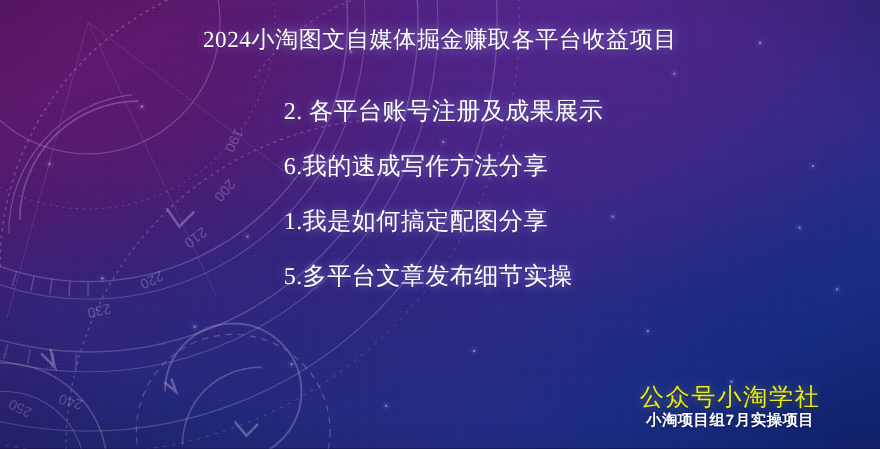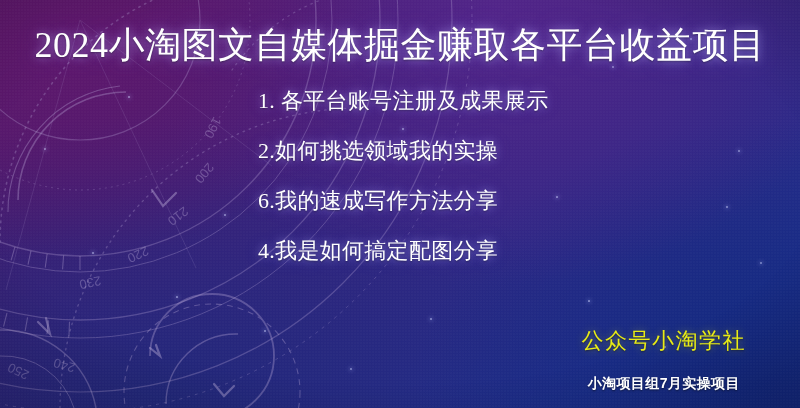--- a/index.html
+++ b/index.html
@@ -62,21 +62,21 @@
     background: radial-gradient(ellipse 100% 95% at 50% 45%, rgba(0,0,0,0) 52%, rgba(0,0,0,0.32) 100%);
   }
 
   
   .title {
     position: absolute;
     left: 0; right: 0;
     top: 24px;
     text-align: center;
     color: #ffffff;
-    font-size: 36px;
+    font-size: 21px;
     letter-spacing: 0.5px;
     line-height: 1.2;
     text-shadow:
       0 0 10px rgba(190,180,255,0.60),
       0 0 22px rgba(150,140,255,0.35),
       0 1px 2px rgba(0,0,0,0.45);
     white-space: nowrap;
   }
 
   .agenda {
@@ -110,23 +110,23 @@
     font-size: 22px;
     font-weight: normal;
     letter-spacing: 1.5px;
     line-height: 1.25;
     white-space: nowrap;
     text-shadow:
       0 0 8px rgba(200,210,40,0.45),
       0 1px 2px rgba(0,0,0,0.5);
   }
   .brand-sub {
-    margin-top: 21px;
+    margin-top: 1px;
     color: #ffffff;
-    font-family: Liberation Sans, sans-serif;
+    font-family: Liberation Mono, monospace;
     font-size: 14px;
     font-weight: bold;
     letter-spacing: 0.4px;
     line-height: 1.2;
     white-space: nowrap;
     text-shadow: 0 1px 2px rgba(0,0,0,0.5);
   }
 </style>
 </head>
 <body>
@@ -273,24 +273,24 @@
     <span class="star" style="left:664px;top:346px;width:1.5px;height:1.5px;"></span>
     <span class="star" style="left:508px;top:96px;width:1.6px;height:1.6px;"></span>
     <span class="star" style="left:224px;top:214px;width:1.5px;height:1.5px;"></span>
   </div>
 
   <div class="vignette"></div>
 
   <div class="title">2024小淘图文自媒体掘金赚取各平台收益项目</div>
 
   <div class="agenda">
-    <div class="agenda-item">1. 各平台账号注册及成果展示</div>
-    <div class="agenda-item">2.如何挑选领域我的实操</div>
+    <div class="agenda-item">2. 各平台账号注册及成果展示</div>
     <div class="agenda-item">6.我的速成写作方法分享</div>
-    <div class="agenda-item">4.我是如何搞定配图分享</div>
+    <div class="agenda-item">1.我是如何搞定配图分享</div>
+    <div class="agenda-item">5.多平台文章发布细节实操</div>
   </div>
 
   <div class="brand">
     <div class="brand-name">公众号小淘学社</div>
     <div class="brand-sub">小淘项目组7月实操项目</div>
   </div>
 
 </div>
 
 </body></html>

